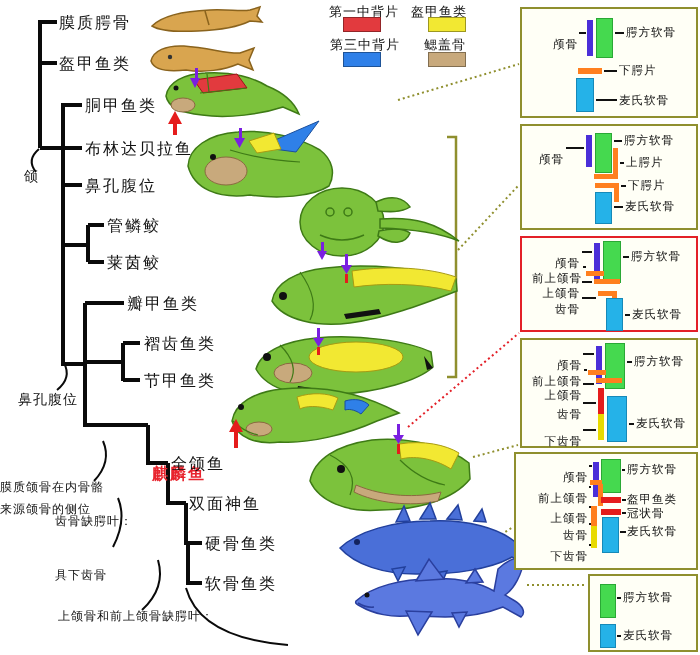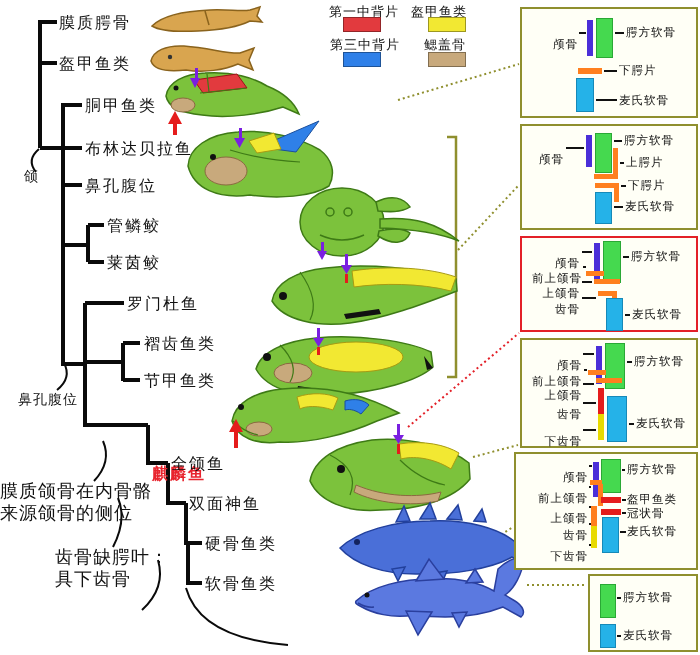--- a/index.html
+++ b/index.html
@@ -2,21 +2,21 @@
 <html><head>
 <meta charset="utf-8">
 <style>
   html,body{margin:0;padding:0;background:#fff;}
   .stage{position:relative;width:700px;height:655px;background:#fff;overflow:hidden;
          font-family:"DejaVu Sans",sans-serif;color:#111;}
   .stage svg{position:absolute;left:0;top:0;}
   .txt{position:absolute;white-space:nowrap;color:#111;}
   .taxon{font-size:16px;letter-spacing:2px;font-weight:500;}
   .taxon.hl{color:#e8232d;font-weight:700;margin-top:48px;}
-  .anno{font-size:18px;letter-spacing:1px;}
+  .anno{font-size:12px;letter-spacing:1px;}
   .lg-label{font-size:13px;font-weight:400;letter-spacing:1px;}
   .lg-swatch{position:absolute;width:36px;height:13px;border:1px solid rgba(0,0,0,.35);}
   .panel{position:absolute;background:#fffff6;border:2px solid #8f8f2e;box-sizing:border-box;}
   .panel.red{border-color:#e32028;}
   .bar{position:absolute;}
   .bar.purple{background:#4b2fd8;}
   .bar.green{background:#45d94f;border:1px solid #2aa835;box-sizing:border-box;}
   .bar.cyan{background:#25b2e8;border:1px solid #1689b8;box-sizing:border-box;}
   .bar.orange{background:#ff7f1e;}
   .bar.redbar{background:#e51c1c;}
@@ -193,35 +193,36 @@
   <div class="txt lg-label" style="left:424px;top:36px">鳃盖骨</div>
   <div class="lg-swatch" style="left:428px;top:52px;background:#c8a97c"></div>
 
   <div class="txt taxon" style="left:59px;top:13px">膜质腭骨</div>
   <div class="txt taxon" style="left:59px;top:54px">盔甲鱼类</div>
   <div class="txt taxon" style="left:85px;top:96px">胴甲鱼类</div>
   <div class="txt taxon" style="left:85px;top:139px">布林达贝拉鱼</div>
   <div class="txt taxon" style="left:85px;top:176px">鼻孔腹位</div>
   <div class="txt taxon" style="left:107px;top:216px">管鳞鲛</div>
   <div class="txt taxon" style="left:107px;top:253px">莱茵鲛</div>
-  <div class="txt taxon" style="left:127px;top:294px">罗门杜鱼</div>
+  <div class="txt taxon" style="left:127px;top:294px">瓣甲鱼类</div>
   <div class="txt taxon" style="left:144px;top:334px">褶齿鱼类</div>
   <div class="txt taxon" style="left:144px;top:371px">节甲鱼类</div>
   <div class="txt taxon hl" style="left:152px;top:416px">麒麟鱼</div>
   <div class="txt taxon" style="left:171px;top:454px">全颌鱼</div>
   <div class="txt taxon" style="left:189px;top:494px">双面神鱼</div>
   <div class="txt taxon" style="left:205px;top:534px">硬骨鱼类</div>
   <div class="txt taxon" style="left:205px;top:574px">软骨鱼类</div>
 
   <div class="txt anno" style="left:24px;top:168px;font-size:14px">颌</div>
   <div class="txt anno" style="left:18px;top:391px;font-size:14px">鼻孔腹位</div>
   <div class="txt anno" style="left:0px;top:479px">膜质颌骨在内骨骼</div>
   <div class="txt anno" style="left:0px;top:501px">来源颌骨的侧位</div>
-  <div class="txt anno" style="left:55px;top:545px">齿骨缺腭叶：</div>
+  <div class="txt anno" style="left:55px;top:513px">齿骨缺腭叶：</div>
   <div class="txt anno" style="left:55px;top:567px">具下齿骨</div>
+  <div class="txt anno" style="left:58px;top:608px">上颌骨和前上颌骨缺腭叶：</div>
 
   <div class="panel" style="left:520px;top:7px;width:178px;height:111px">
     <div class="plabel r" style="left:2px;top:16px;width:54px">颅骨</div>
     <div class="tick" style="left:57px;top:23px;width:7px"></div>
     <div class="bar purple" style="left:65px;top:11px;width:6px;height:36px"></div>
     <div class="bar green" style="left:74px;top:9px;width:17px;height:40px"></div>
     <div class="tick" style="left:93px;top:23px;width:9px"></div>
     <div class="plabel" style="left:104px;top:16px">腭方软骨</div>
     <div class="bar orange" style="left:56px;top:59px;width:24px;height:6px"></div>
     <div class="tick" style="left:82px;top:61px;width:13px"></div>

